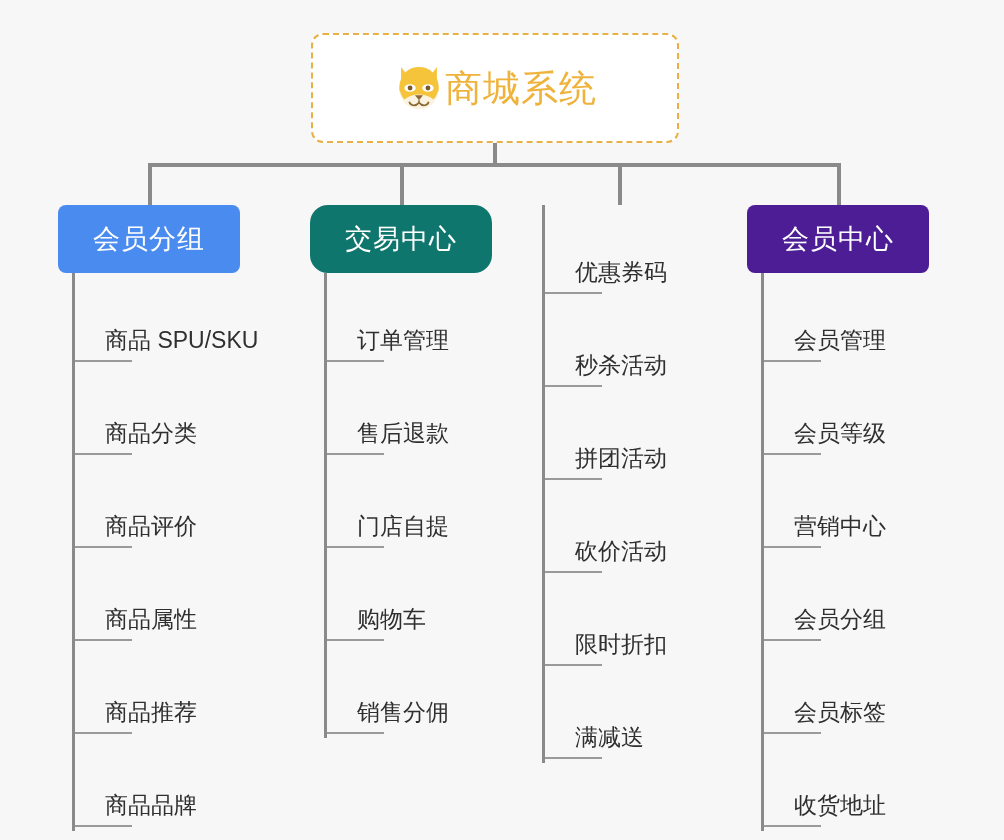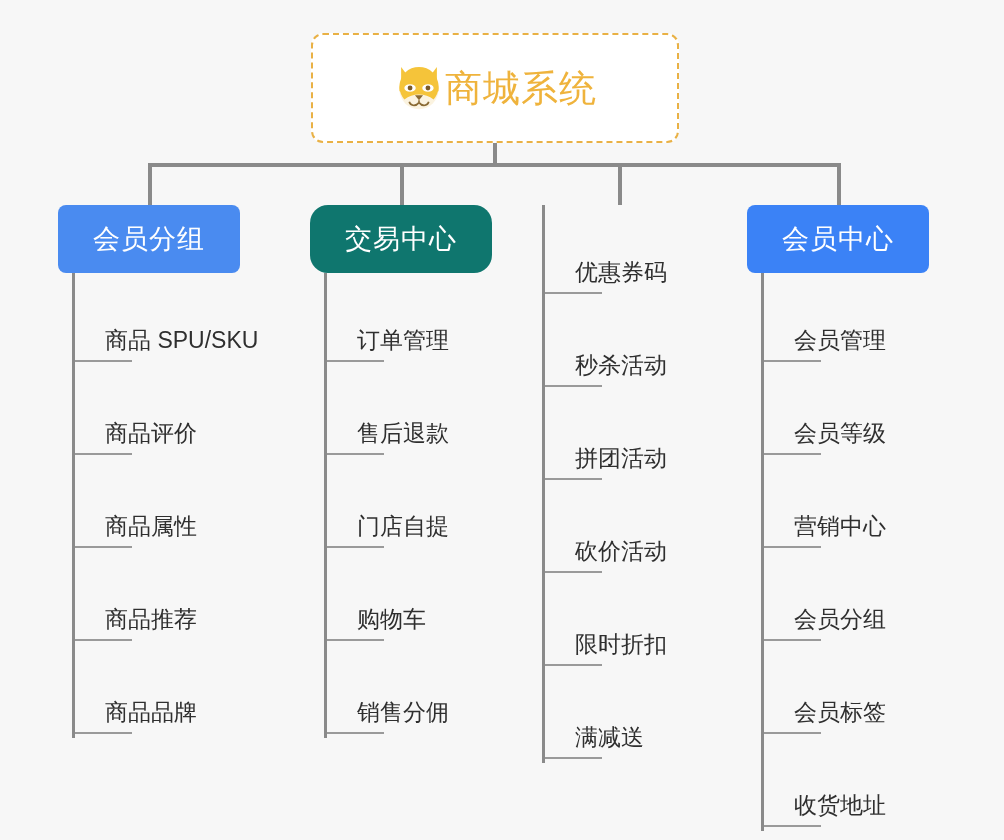--- a/index.html
+++ b/index.html
@@ -140,20 +140,21 @@
   <div class="conn conn-v" style="left:400px; top:163px; height:42px;"></div>
   <div class="conn conn-v" style="left:618px; top:163px; height:42px;"></div>
   <div class="conn conn-v" style="left:837px; top:163px; height:42px;"></div>
 
   <div class="column col-1">
     <div class="cat-header" style="background:#4a8bf0;">
       <span>会员分组</span>
     </div>
     <div class="leaf-list">
       <div class="leaf-row"><span class="leaf-underline"><span>商品 SPU/SKU</span></span></div>
+      <div class="leaf-row"><span class="leaf-underline"><span>商品分类</span></span></div>
       <div class="leaf-row"><span class="leaf-underline"><span>商品评价</span></span></div>
       <div class="leaf-row"><span class="leaf-underline"><span>商品属性</span></span></div>
       <div class="leaf-row"><span class="leaf-underline"><span>商品推荐</span></span></div>
       <div class="leaf-row"><span class="leaf-underline"><span>商品品牌</span></span></div>
     </div>
   </div>
 
   <div class="column col-2">
     <div class="cat-header" style="background:#0f766e;border-radius:18px;">
       <span>交易中心</span>
@@ -172,21 +173,21 @@
       <div class="leaf-row"><span class="leaf-underline"><span>优惠券码</span></span></div>
       <div class="leaf-row"><span class="leaf-underline"><span>秒杀活动</span></span></div>
       <div class="leaf-row"><span class="leaf-underline"><span>拼团活动</span></span></div>
       <div class="leaf-row"><span class="leaf-underline"><span>砍价活动</span></span></div>
       <div class="leaf-row"><span class="leaf-underline"><span>限时折扣</span></span></div>
       <div class="leaf-row"><span class="leaf-underline"><span>满减送</span></span></div>
     </div>
   </div>
 
   <div class="column col-4">
-    <div class="cat-header" style="background:#3b82f6;">
+    <div class="cat-header" style="background:#4c1d95;">
       <span>会员中心</span>
     </div>
     <div class="leaf-list">
       <div class="leaf-row"><span class="leaf-underline"><span>会员管理</span></span></div>
       <div class="leaf-row"><span class="leaf-underline"><span>会员等级</span></span></div>
       <div class="leaf-row"><span class="leaf-underline"><span>营销中心</span></span></div>
       <div class="leaf-row"><span class="leaf-underline"><span>会员分组</span></span></div>
       <div class="leaf-row"><span class="leaf-underline"><span>会员标签</span></span></div>
       <div class="leaf-row"><span class="leaf-underline"><span>收货地址</span></span></div>
     </div>

